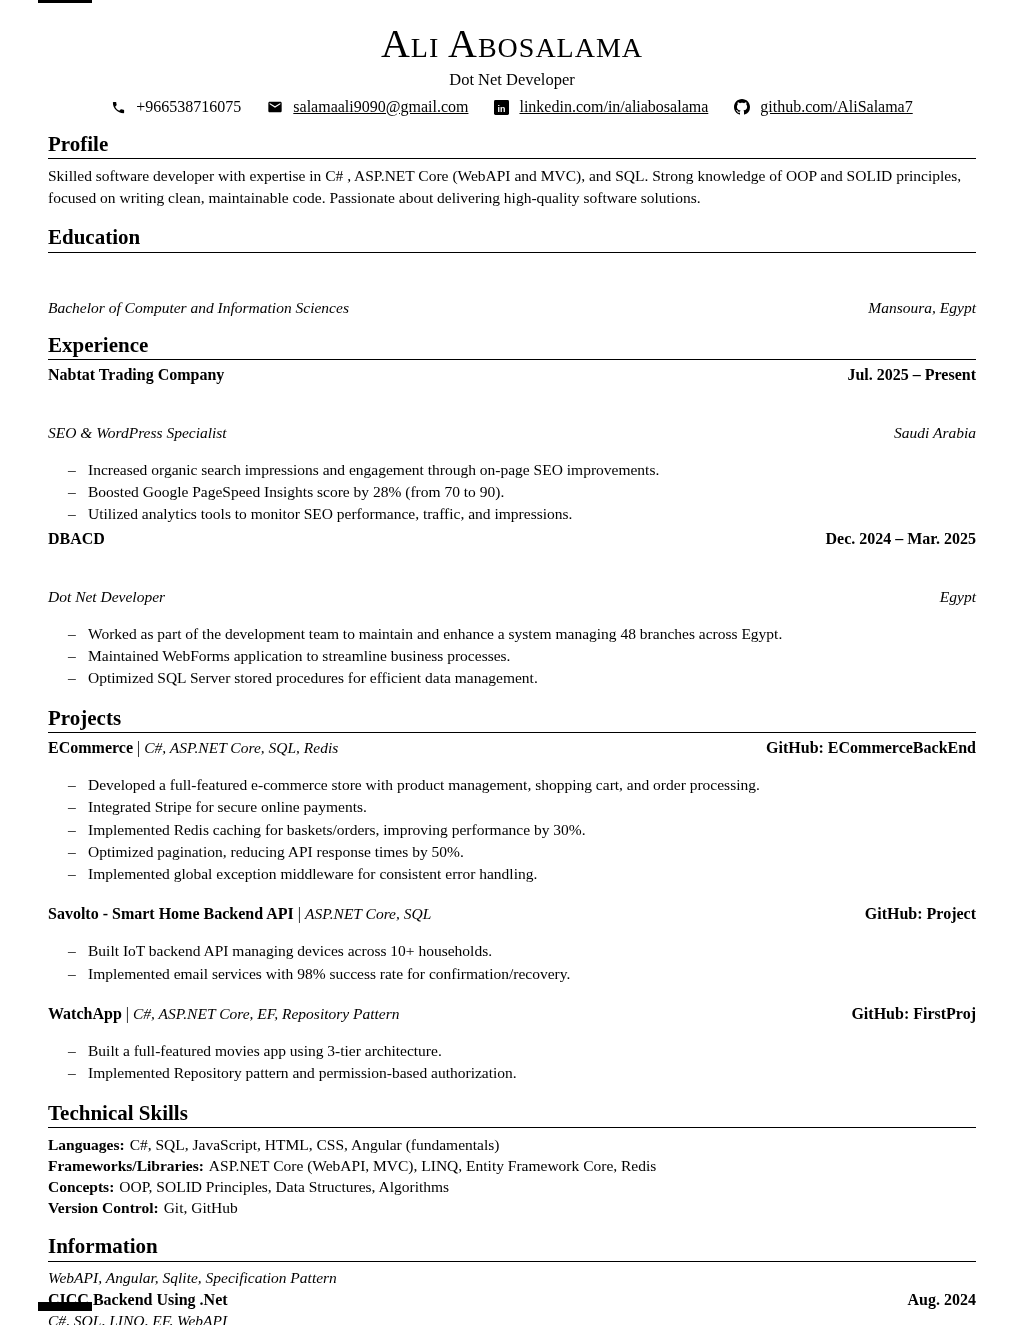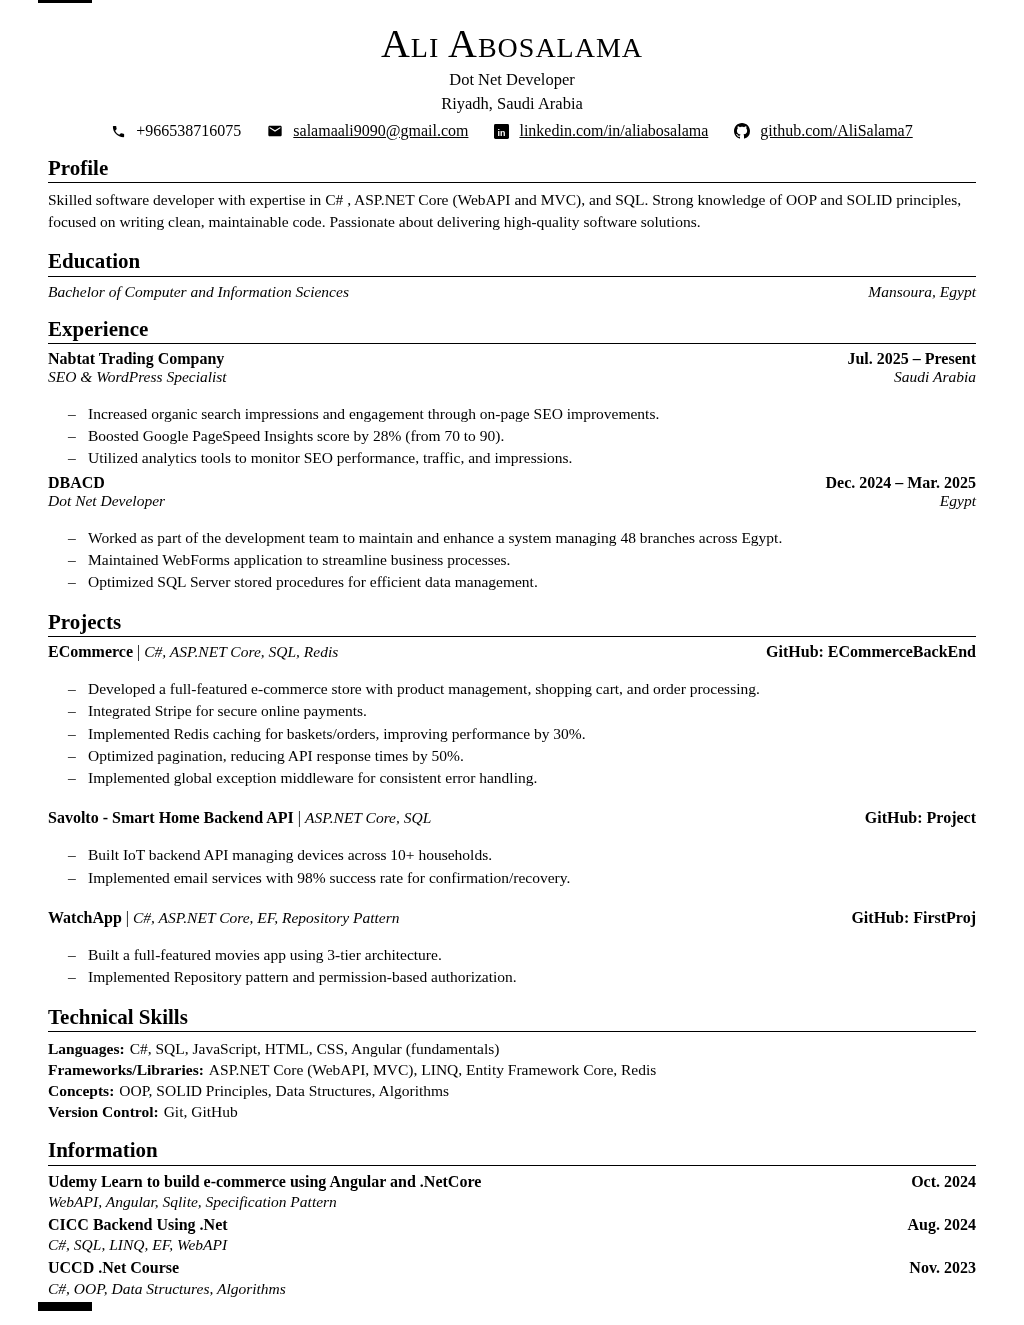--- a/index.html
+++ b/index.html
@@ -28,21 +28,21 @@
   .section { margin-top:15px; }
   .section h2 { font-size:21px; font-weight:700; line-height:1.25; }
   .rule { border-bottom:1.3px solid #000; margin-top:1px; margin-bottom:6px; }
 
   .body-text { font-size:15.5px; line-height:1.42; }
 
   .row { display:flex; justify-content:space-between; align-items:baseline; }
   .b { font-weight:700; }
   .i { font-style:italic; }
   .entry { font-size:16px; }
-  .entry .row.i, .row .i { font-size:15.5px; }
+  .entry .row.i, .row .i { font-size:15.5px;margin-top:40px; }
   .entry + .entry { margin-top:4px; }
   .project + .project { margin-top:20px; }
 
   .bullets { margin-top:17px; }
   .bullet { position:relative; padding-left:40px; font-size:15.5px; line-height:1.44; }
   .bullet::before { content:"–"; position:absolute; left:20px; }
 
   .sep::before { content:" | "; font-weight:400; font-style:normal; }
 
   .skill-row { font-size:15.5px; line-height:1.36; }
@@ -55,21 +55,20 @@
 <body>
 
 <div class="artifact top"></div>
 <div class="artifact bottom"></div>
 
 <div class="page">
 
   <header>
     <h1 class="name">Ali Abosalama</h1>
     <div class="subtitle">Dot Net Developer</div>
-    <div class="subtitle">Riyadh, Saudi Arabia</div>
     <div class="contacts">
       <span class="contact">
         <svg viewBox="0 0 24 24" width="15" height="15">
             <path d="M6.62 10.79c1.44 2.83 3.76 5.14 6.59 6.59l2.2-2.2c.27-.27.67-.36 1.02-.24 1.12.37 2.33.57 3.57.57.55 0 1 .45 1 1V20c0 .55-.45 1-1 1-9.39 0-17-7.61-17-17 0-.55.45-1 1-1h3.5c.55 0 1 .45 1 1 0 1.25.2 2.45.57 3.57.11.35.03.74-.25 1.02l-2.2 2.2z"></path>
           </svg>
         <span>+966538716075</span>
       </span>
       <a class="contact">
         <svg viewBox="0 0 24 24" width="16" height="16">
             <path d="M20 4H4c-1.1 0-1.99.9-1.99 2L2 18c0 1.1.9 2 2 2h16c1.1 0 2-.9 2-2V6c0-1.1-.9-2-2-2zm0 4l-8 5-8-5V6l8 5 8-5v2z"></path>
@@ -205,24 +204,20 @@
     <span class="b">Version Control:</span><span>Git, GitHub</span>
   </div>
       </div>
   </section>
 
   <section class="section">
     <h2>Information</h2>
     <div class="rule"></div>
     <div>
         <div class="cert-entry">
-    <div class="row">
-      <span class="b">Udemy Learn to build e-commerce using Angular and .NetCore</span>
-      <span class="b">Oct. 2024</span>
-    </div>
     <div class="i cert-details">WebAPI, Angular, Sqlite, Specification Pattern</div>
   </div>
         <div class="cert-entry">
     <div class="row">
       <span class="b">CICC Backend Using .Net</span>
       <span class="b">Aug. 2024</span>
     </div>
     <div class="i cert-details">C#, SQL, LINQ, EF, WebAPI</div>
   </div>
         <div class="cert-entry">

